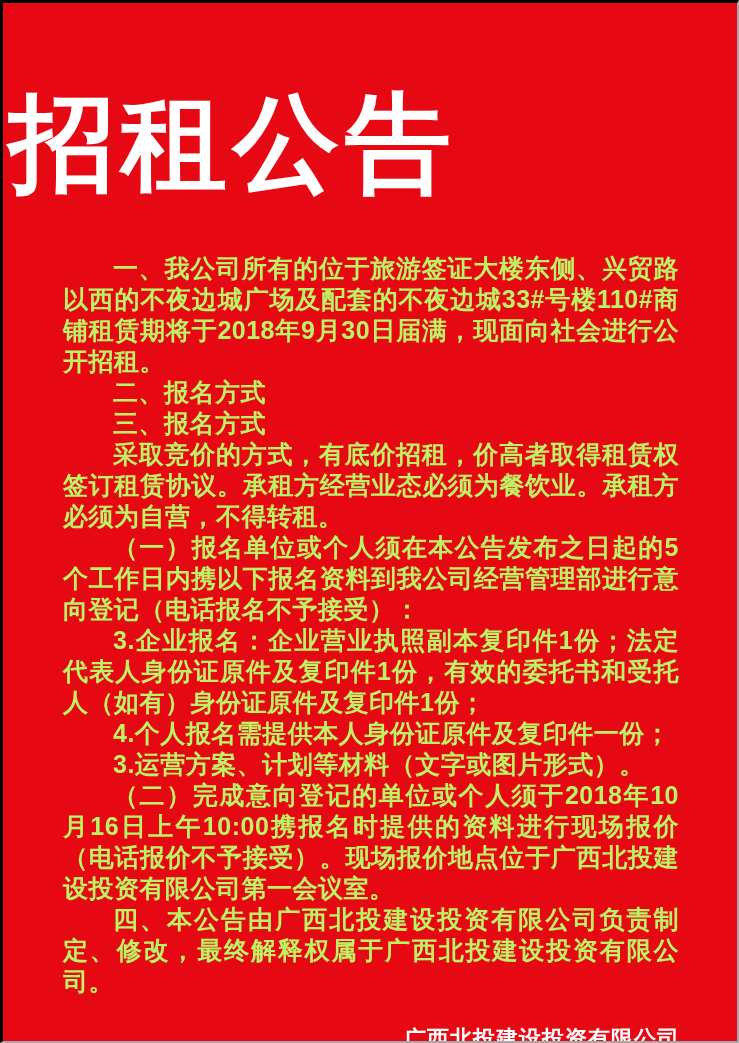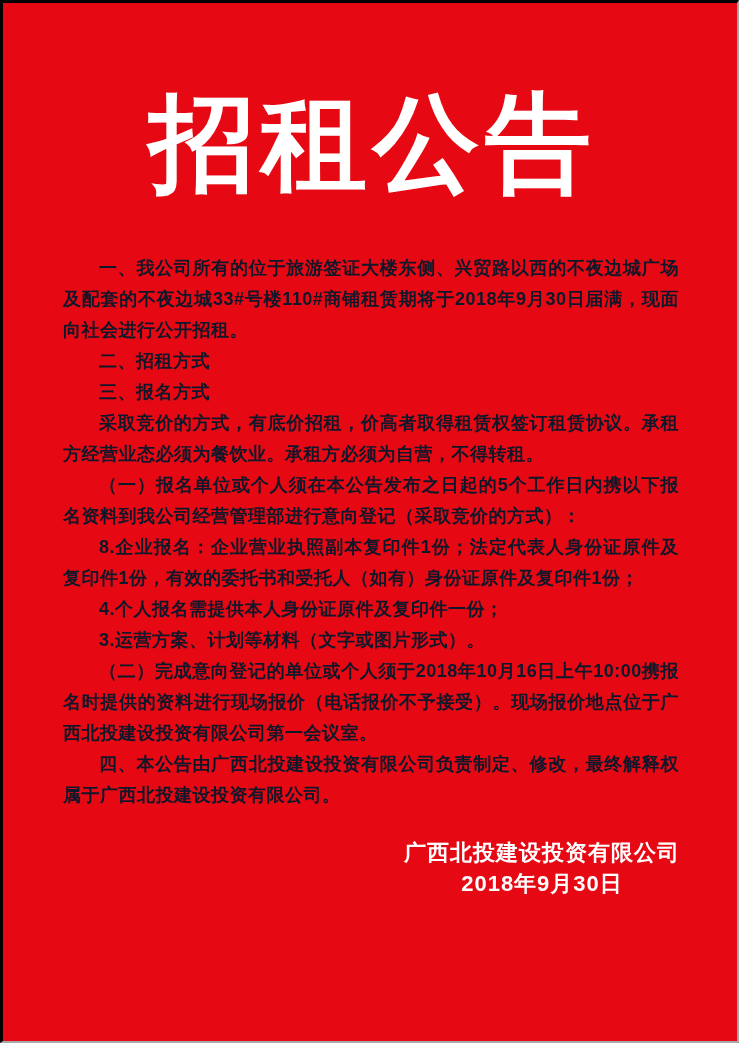--- a/index.html
+++ b/index.html
@@ -16,38 +16,38 @@
     color: #ffffff;
     border-top: 3px solid #000000;
     border-left: 3px solid #000000;
     border-right: 2px solid #a8a8a8;
     border-bottom: 2px solid #a8a8a8;
     overflow: hidden;
     font-family: "Liberation Sans", "DejaVu Sans", sans-serif;
   }
   .title {
     margin: 82px 0 0 0;
-    text-align: center;
+    text-align: left;
     font-family: "Liberation Serif", "DejaVu Serif", serif;
     font-weight: 900;
     font-size: 106px;
     line-height: 120px;
     letter-spacing: 6px;
     text-indent: 6px; 
     color: #ffffff;
   }
   .body-text {
     margin: 48px 58px 0 60px;
-    font-size: 18px;
+    font-size: 25px;
     font-weight: bold;
     line-height: 31px;
     letter-spacing: 0.5px;
     text-align: justify;
     text-justify: inter-ideograph;
-    color: #0f172a;
+    color: #bef264;
   }
   .body-text p {
     margin: 0;
     padding: 0;
     text-indent: 2em;
   }
   .contact-gap {
     display: inline-block;
     width: 1.3em;
   }
@@ -64,25 +64,25 @@
 </style>
 </head>
 <body>
 
 <div class="poster">
 
   <h1 class="title">招租公告</h1>
 
   <div class="body-text">
     <p>一、我公司所有的位于旅游签证大楼东侧、兴贸路以西的不夜边城广场及配套的不夜边城33#号楼110#商铺租赁期将于2018年9月30日届满，现面向社会进行公开招租。</p>
-    <p>二、招租方式</p>
+    <p>二、报名方式</p>
     <p>三、报名方式</p>
     <p>采取竞价的方式，有底价招租，价高者取得租赁权签订租赁协议。承租方经营业态必须为餐饮业。承租方必须为自营，不得转租。</p>
-    <p>（一）报名单位或个人须在本公告发布之日起的5个工作日内携以下报名资料到我公司经营管理部进行意向登记（采取竞价的方式）：</p>
-    <p>8.企业报名：企业营业执照副本复印件1份；法定代表人身份证原件及复印件1份，有效的委托书和受托人（如有）身份证原件及复印件1份；</p>
+    <p>（一）报名单位或个人须在本公告发布之日起的5个工作日内携以下报名资料到我公司经营管理部进行意向登记（电话报名不予接受）：</p>
+    <p>3.企业报名：企业营业执照副本复印件1份；法定代表人身份证原件及复印件1份，有效的委托书和受托人（如有）身份证原件及复印件1份；</p>
     <p>4.个人报名需提供本人身份证原件及复印件一份；</p>
     <p>3.运营方案、计划等材料（文字或图片形式）。</p>
     <p>（二）完成意向登记的单位或个人须于2018年10月16日上午10:00携报名时提供的资料进行现场报价（电话报价不予接受）。现场报价地点位于广西北投建设投资有限公司第一会议室。</p>
     <p>四、本公告由广西北投建设投资有限公司负责制定、修改，最终解释权属于广西北投建设投资有限公司。</p>
   </div>
 
   <div class="signature">
     <div>广西北投建设投资有限公司</div>
     <div>2018年9月30日</div>
   </div>

